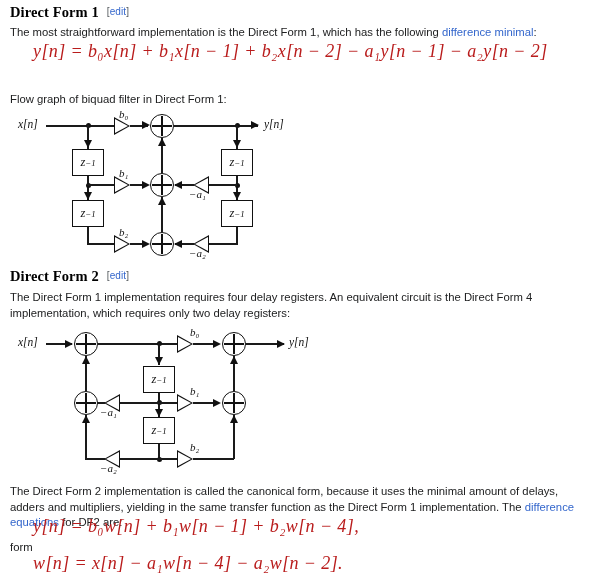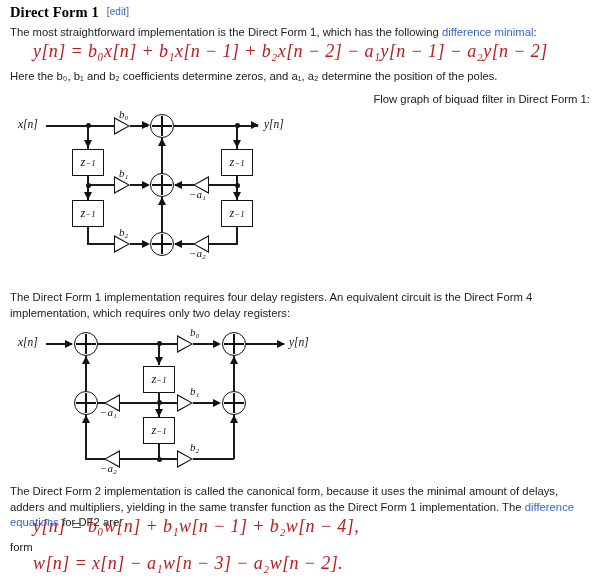--- a/index.html
+++ b/index.html
@@ -170,25 +170,22 @@
   </div>
 
   <div class="abs para" style="left:10px; top:25px; width:580px;">
     <span>The most straightforward implementation is the Direct Form 1, which has the following </span><a class="wlink" href="#">difference minimal</a><span>:</span>
   </div>
 
   <div class="abs math display-math" style="left:33px; top:41px;">
     <span>y[n] = b₀x[n] + b₁x[n − 1] + b₂x[n − 2] − a₁y[n − 1] − a₂y[n − 2]</span>
   </div>
 
-  <div class="abs para" style="left:10px; top:69px; width:580px;">
-    <span>Here the b₀, b₁ and b₂ coefficients determine zeros, and a₁, a₂ determine the position of the poles.</span>
-  </div>
-
-  <div class="abs para" style="left:10px; top:92px; width:580px;text-align:right;">
+
+  <div class="abs para" style="left:10px; top:92px; width:580px;">
     <span>Flow graph of biquad filter in Direct Form 1:</span>
   </div>
 
   <div class="fg" style="left:0px; top:104px; width:300px; height:155px;">
 
     <div class="sig-label" style="left:18px; top:14px;">x[n]</div>
 
     <div class="wire h" style="left:46px; top:21px; width:68px;"></div>
     <div class="node" style="left:85.5px; top:18.5px;"></div>
 
@@ -258,20 +255,23 @@
     <div class="arr arr-l" style="left:174px; top:76.5px;"></div>
 
     <div class="wire v" style="left:236.2px; top:123px; height:18px;"></div>
     <div class="wire h" style="left:209px; top:139.4px; width:28px;"></div>
     <div class="tri tri-l" style="left:193px; top:131.2px;"></div>
     <div class="coef" style="left:189px; top:143px;">−a₂</div>
     <div class="wire h" style="left:175px; top:139.4px; width:19px;"></div>
     <div class="arr arr-l" style="left:174px; top:135.7px;"></div>
   </div>
 
+  <div class="abs sec-head" style="left:10px; top:268px;">
+    <span>Direct Form 2</span><span class="edit"><span class="brk">[</span><span>edit</span><span class="brk">]</span></span>
+  </div>
 
   <div class="abs para" style="left:10px; top:290px; width:580px;">
     <span>The Direct Form 1 implementation requires four delay registers. An equivalent circuit is the Direct Form 4 implementation, which requires only two delay registers:</span>
   </div>
 
   <div class="fg" style="left:0px; top:328px; width:320px; height:140px;">
 
     <div class="sig-label" style="left:18px; top:8px;">x[n]</div>
     <div class="wire h" style="left:46px; top:15.2px; width:26px;"></div>
     <div class="arr arr-r" style="left:65px; top:11.5px;"></div>
@@ -347,16 +347,16 @@
 
   <div class="abs math display-math" style="left:33px; top:516px;">
     <span>y[n] = b₀w[n] + b₁w[n − 1] + b₂w[n − 4],</span>
   </div>
 
   <div class="abs para" style="left:10px; top:540px;">
     <span>form</span>
   </div>
 
   <div class="abs math display-math" style="left:33px; top:553px;">
-    <span>w[n] = x[n] − a₁w[n − 3] − a₂w[n − 2].</span>
+    <span>w[n] = x[n] − a₁w[n − 4] − a₂w[n − 2].</span>
   </div>
 
 </div>
 
 </body></html>

